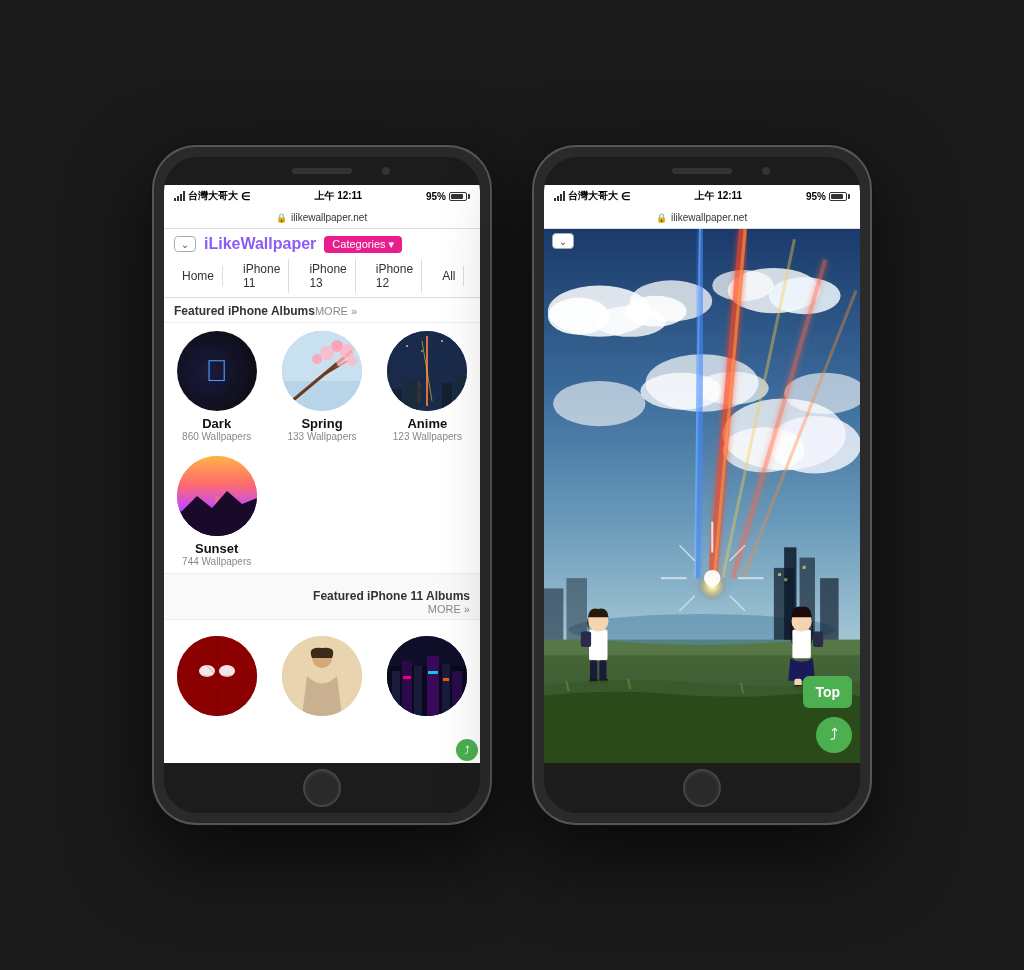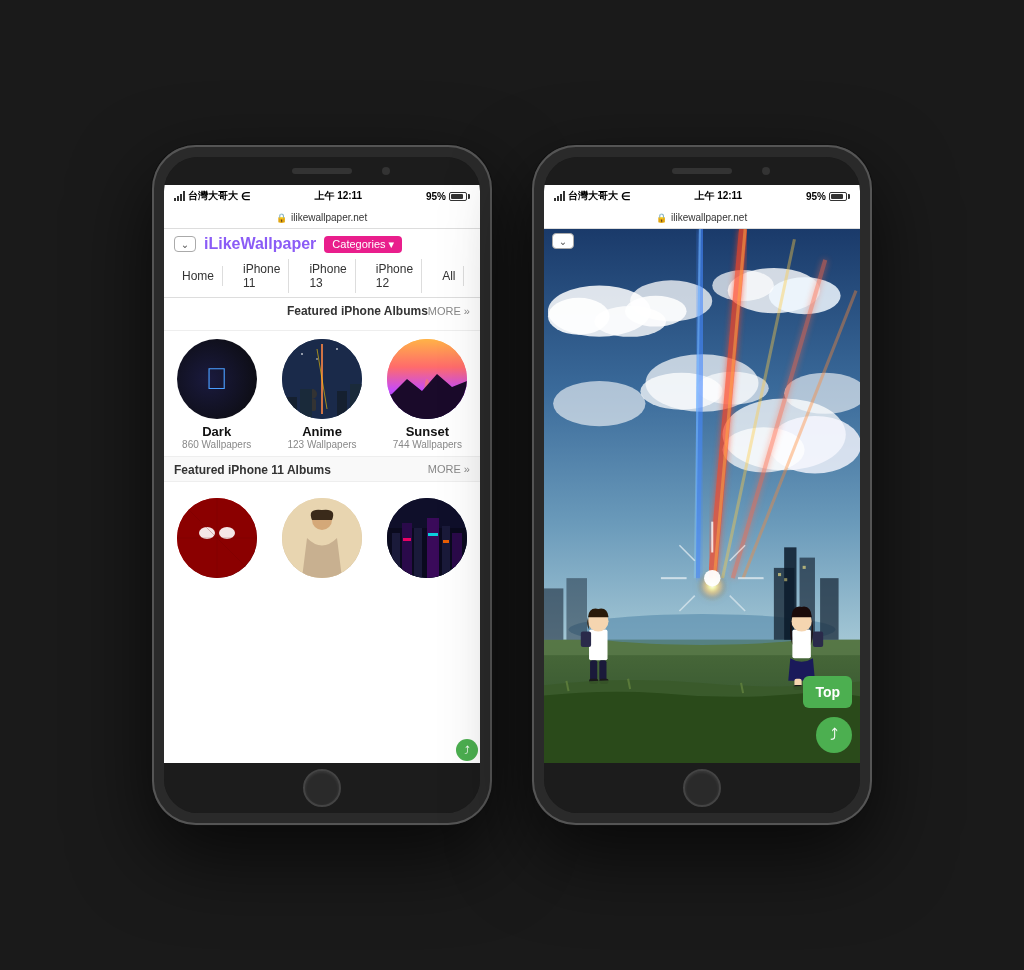--- a/index.html
+++ b/index.html
@@ -192,23 +192,23 @@
     .search-icon-nav {
       margin-left: 8px;
       font-size: 14px;
       color: #333;
       cursor: pointer;
     }
 
     
     .section-header {
       display: flex;
-      justify-content: flex-end;
-      align-items: center;
-      padding: 6px 10px 12px;
+      justify-content: flex-start;
+      align-items: center;
+      padding: 6px 10px 4px;
       border-bottom: 1px solid #eee;
       flex-shrink: 0;
     }
 
     .section-title {
       font-size: 12px;
       font-weight: 600;
       color: #333;
     }
 
@@ -349,26 +349,27 @@
       display: flex;
       align-items: center;
       justify-content: center;
       color: white;
       font-size: 11px;
     }
 
     .second-section-header {
       display: flex;
       justify-content: space-between;
-      align-items: flex-start;
-      padding: 6px 10px 4px;
+      align-items: flex-end;
+      padding: 15px 10px 4px;
       border-bottom: 1px solid #eee;
       border-top: 1px solid #eee;
       background: #f9f9f9;
       flex-shrink: 0;
+      flex-direction: column;
     }
 
     .bottom-album-grid {
       display: grid;
       grid-template-columns: repeat(3, 1fr);
       gap: 0;
       flex: 1;
       overflow: hidden;
     }
 
@@ -483,20 +484,41 @@
       <div class="album-grid">
 
         <div class="album-item">
           <div class="album-circle album-dark">
             <span class="apple-logo-icon"></span>
           </div>
           <span class="album-name">Dark</span>
           <span class="album-count">860 Wallpapers</span>
         </div>
 
+        <div class="album-item">
+          <div class="album-circle album-spring">
+            <svg width="80" height="80" viewBox="0 0 80 80">
+              <rect width="80" height="80" fill="#b8d4e8"></rect>
+
+              <rect width="80" height="50" fill="#c8e0f0"></rect>
+
+              <line x1="10" y1="70" x2="70" y2="20" stroke="#6b3a1f" stroke-width="3"></line>
+              <line x1="40" y1="45" x2="65" y2="30" stroke="#6b3a1f" stroke-width="2"></line>
+
+              <circle cx="65" cy="20" r="7" fill="#ffb7c5" opacity="0.9"></circle>
+              <circle cx="55" cy="15" r="6" fill="#ff9fb0" opacity="0.9"></circle>
+              <circle cx="45" cy="22" r="7" fill="#ffb7c5" opacity="0.8"></circle>
+              <circle cx="35" cy="28" r="5" fill="#ff9fb0" opacity="0.8"></circle>
+              <circle cx="60" cy="30" r="6" fill="#ffc5d0" opacity="0.7"></circle>
+              <circle cx="70" cy="30" r="5" fill="#ffb7c5" opacity="0.8"></circle>
+            </svg>
+          </div>
+          <span class="album-name">Spring</span>
+          <span class="album-count">133 Wallpapers</span>
+        </div>
 
 
         <div class="album-item">
           <div class="album-circle album-anime">
             <svg width="80" height="80" viewBox="0 0 80 80">
               <rect width="80" height="80" fill="#1a2a4a"></rect>
 
               <circle cx="20" cy="15" r="1" fill="white" opacity="0.7"></circle>
               <circle cx="55" cy="10" r="1" fill="white" opacity="0.7"></circle>
               <circle cx="35" cy="20" r="1" fill="white" opacity="0.5"></circle>

